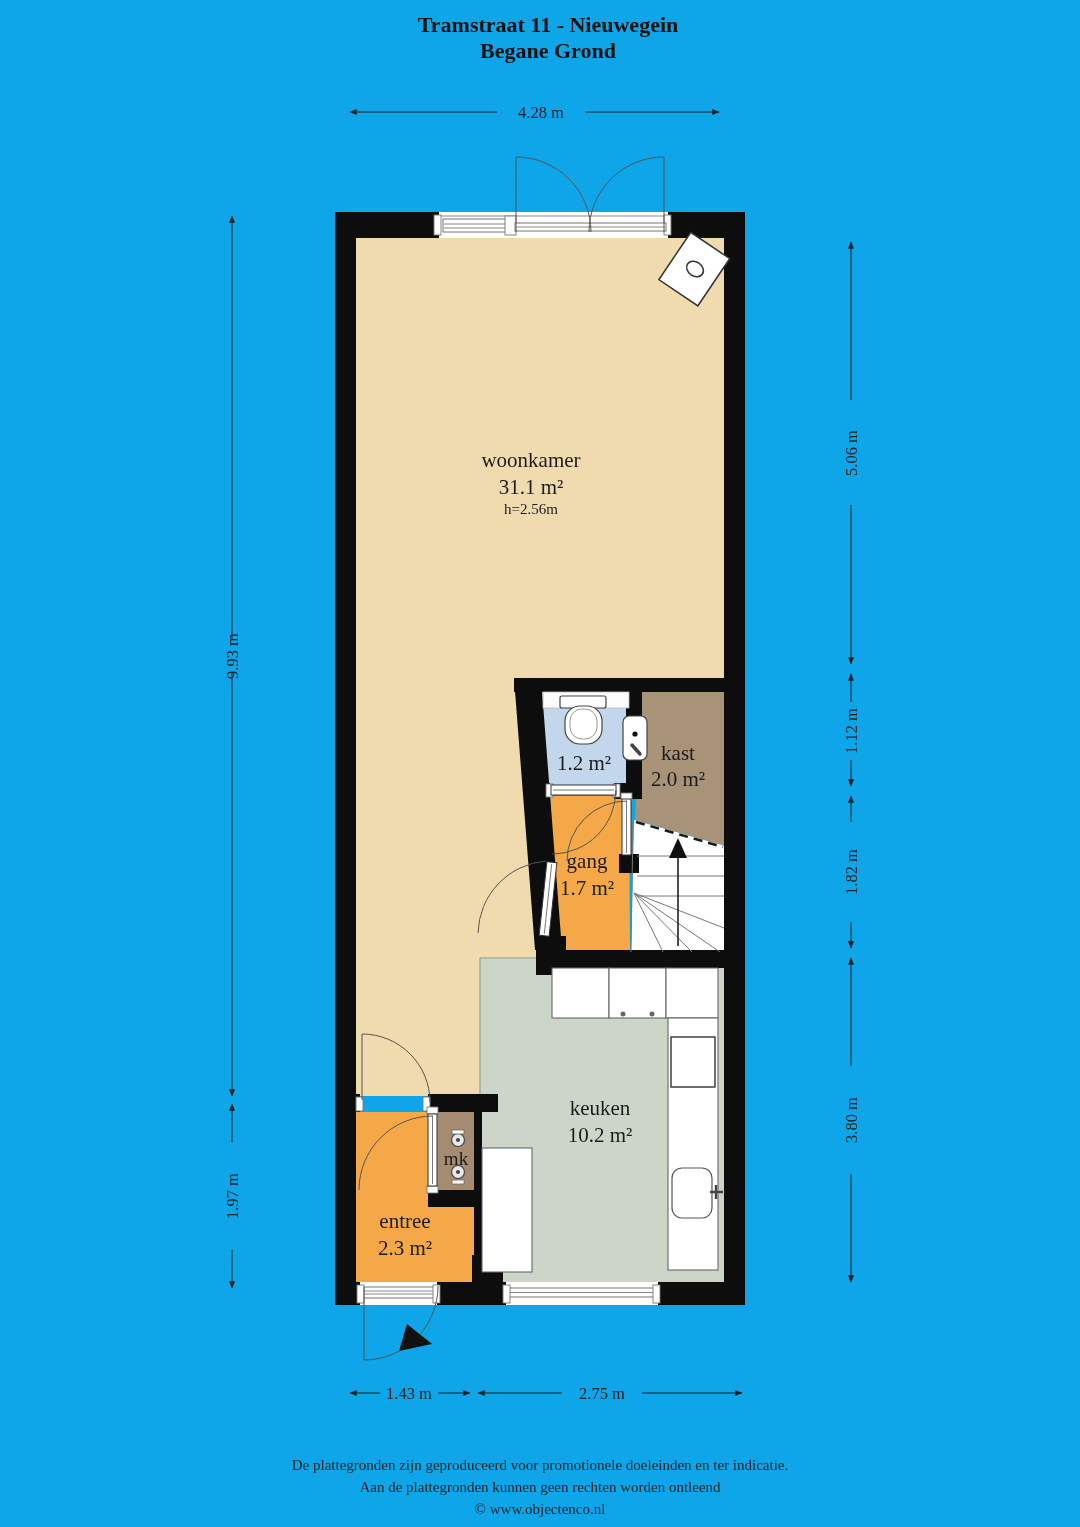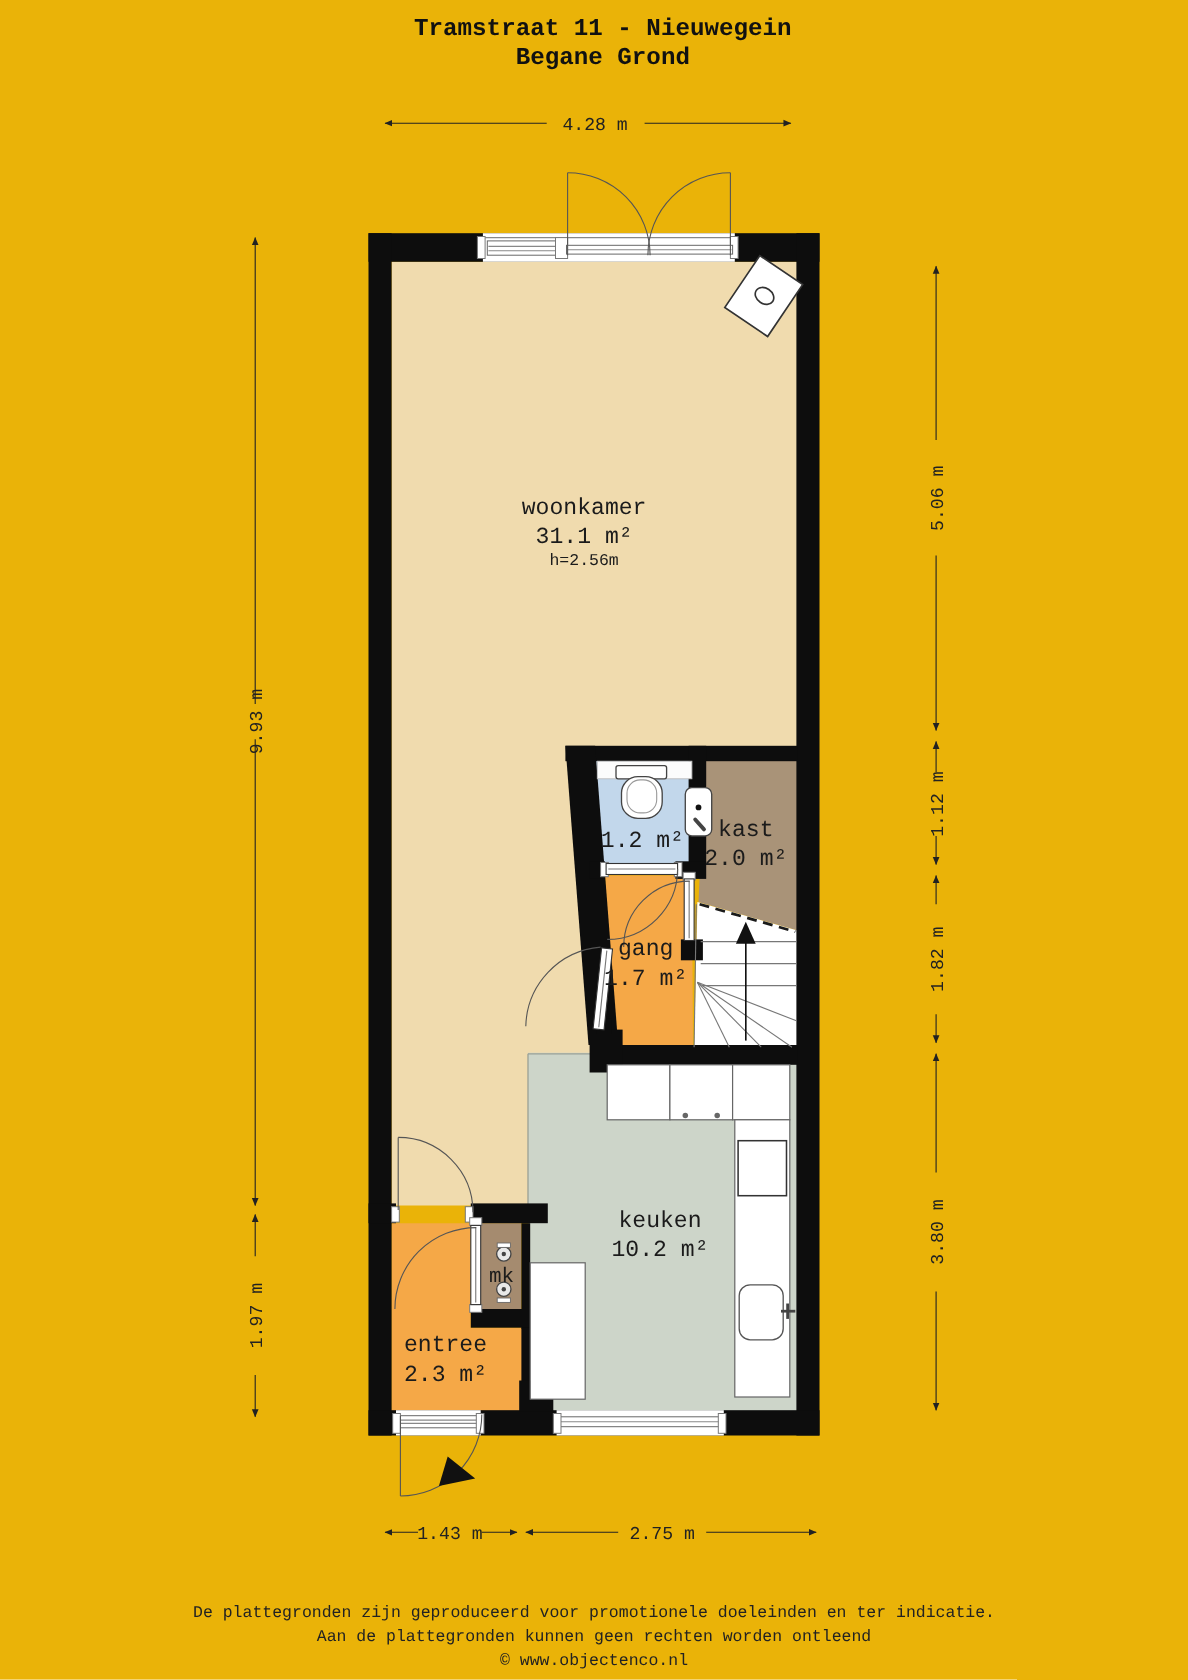--- a/index.html
+++ b/index.html
@@ -1,16 +1,16 @@
 <!DOCTYPE html>
 <html><head>
 <meta charset="utf-8">
 <style>
   html,body{margin:0;padding:0;background:#ffffff;}
-  .page{width:1080px;height:1527px;position:relative;background:#eab308;font-family:Liberation Mono, monospace;}
+  .page{width:1080px;height:1527px;position:relative;background:#0ea5e9;font-family:Liberation Serif, serif;}
   svg{display:block;}
   .wall{fill:#0d0d0d;stroke:none;}
   .opening{fill:#ffffff;}
   .sill{fill:#ffffff;stroke:#666;stroke-width:0.9;}
   .sill-line{stroke:#888;stroke-width:1;}
   .jamb{fill:#ffffff;stroke:#777;stroke-width:0.9;}
   .leaf{fill:#ffffff;stroke:#333;stroke-width:1;}
   .leaf-line{stroke:#777;stroke-width:1;}
   .swing{fill:none;stroke:#555;stroke-width:1;}
   .counter{fill:#ffffff;stroke:#666;stroke-width:1.1;}

